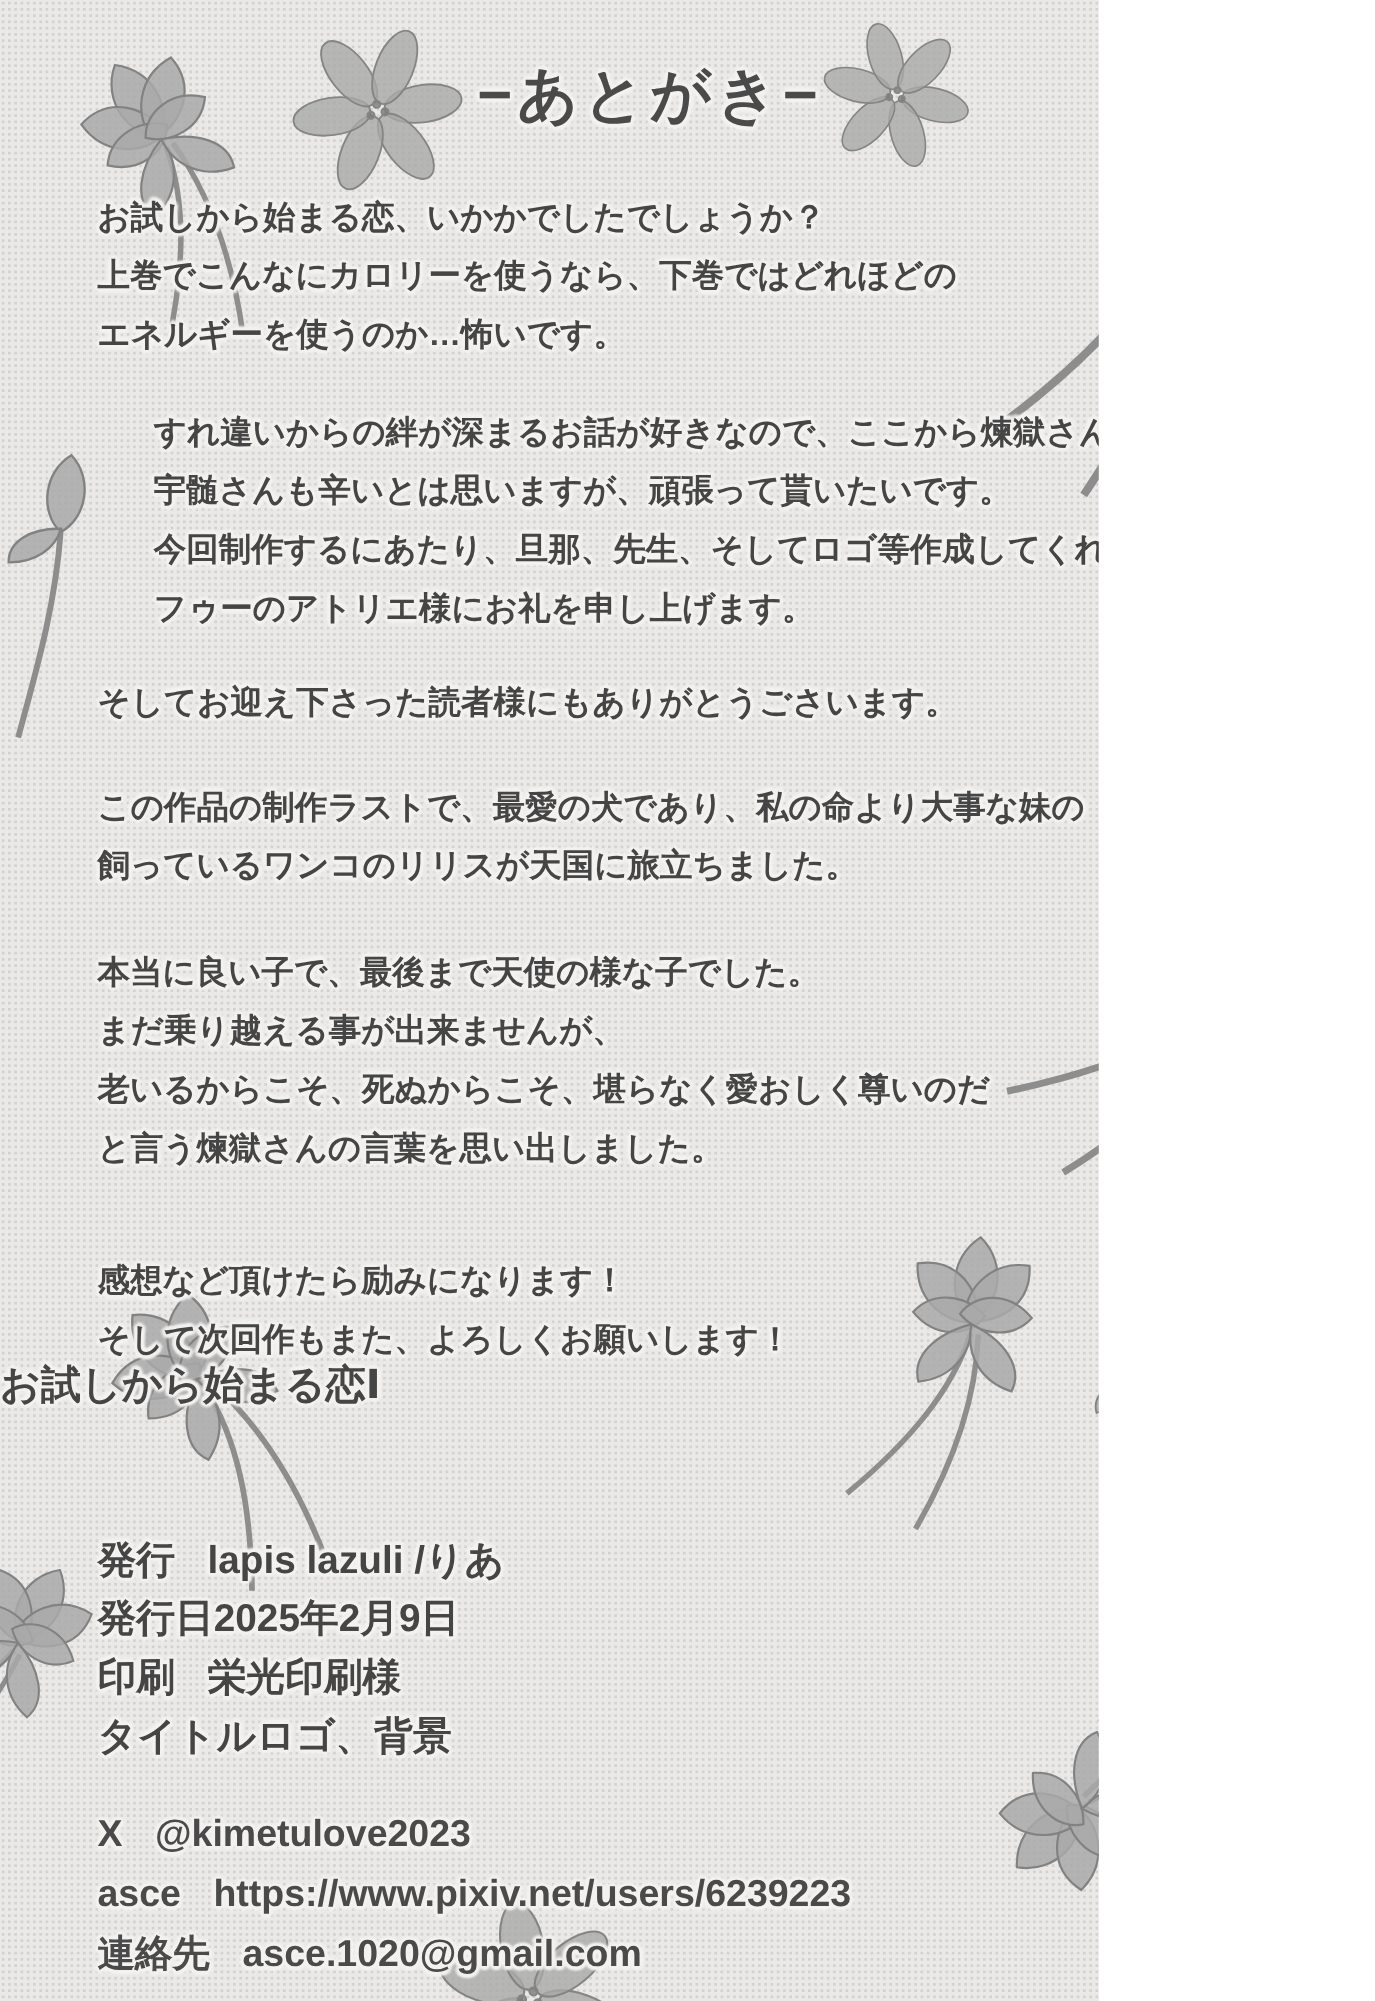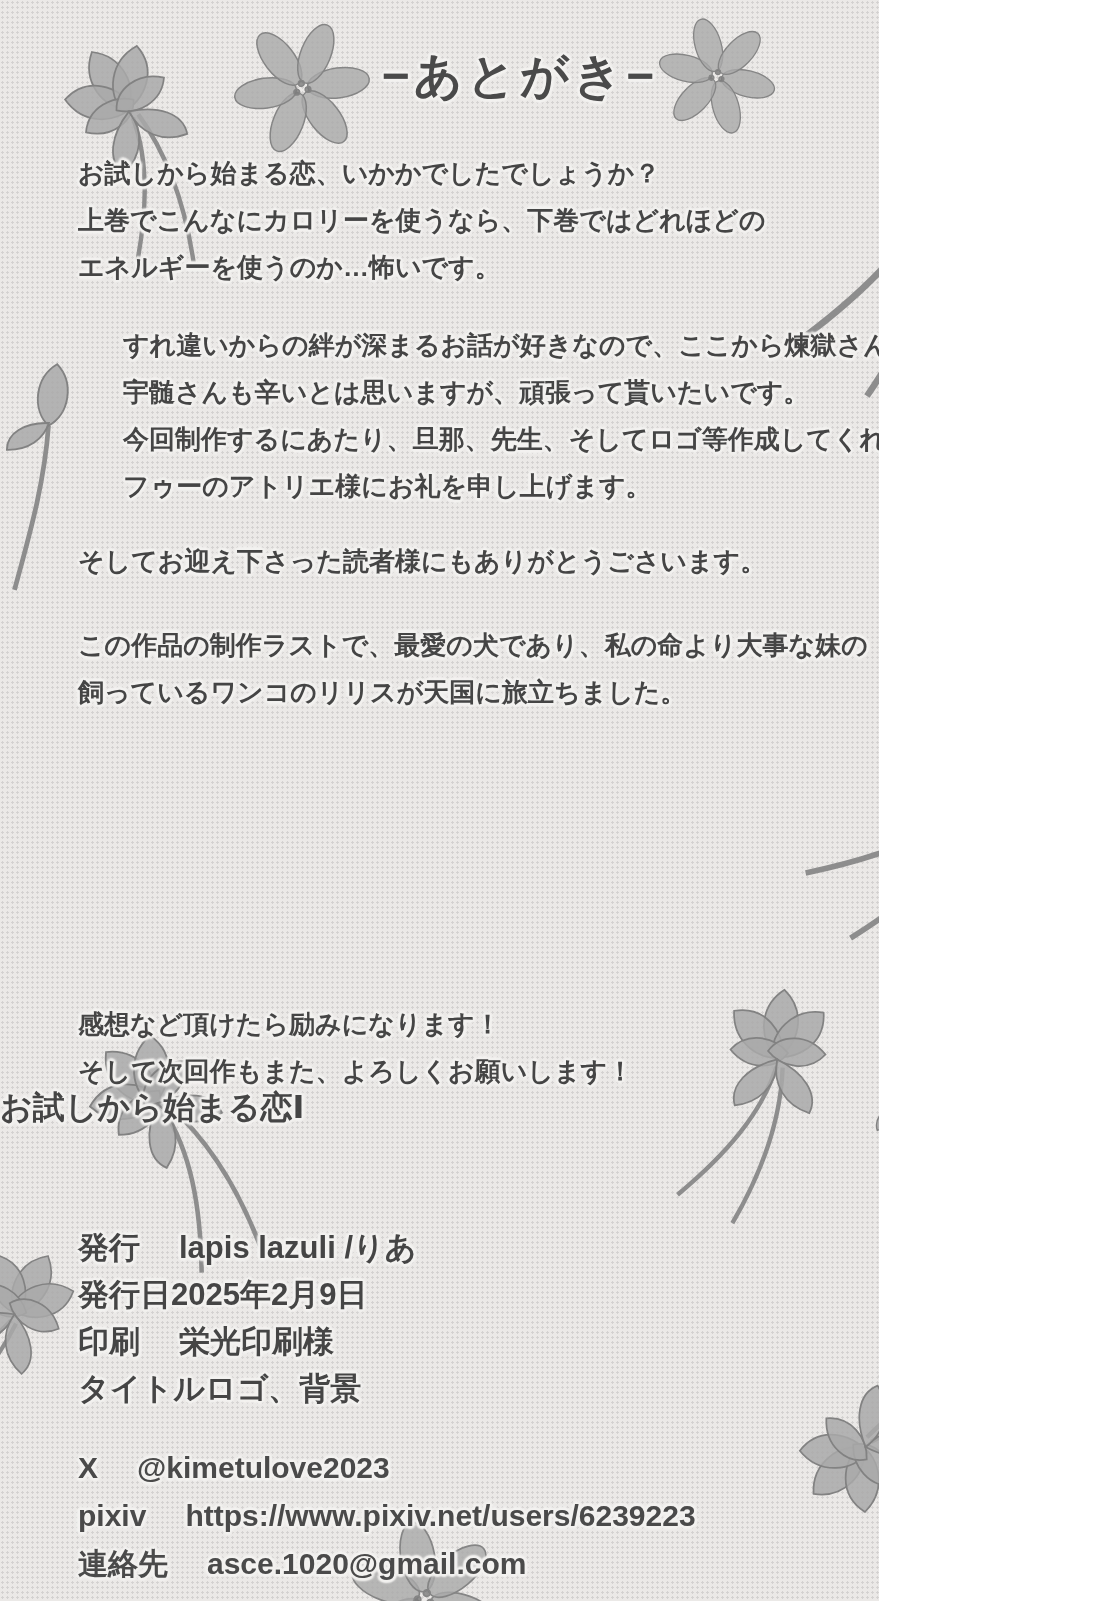--- a/index.html
+++ b/index.html
@@ -39,21 +39,21 @@
     text-align:left;font-size:32px;font-weight:bold;color:#454545;
   }
   .credits{
     position:absolute;top:1224px;left:78px;
     font-size:31px;font-weight:bold;line-height:47px;color:#454545;
   }
   .contacts{
     position:absolute;top:1444px;left:78px;
     font-size:30px;font-weight:bold;line-height:48px;color:#4a4a4a;
   }
-  .row{display:flex;gap:39px;white-space:pre;}
+  .row{display:flex;gap:26px;white-space:pre;}
   .flowers{position:absolute;top:0;left:0;pointer-events:none;}
 </style>
 </head>
 <body>
 
 <div class="page">
 
   <svg class="flowers" width="1100" height="1601" viewBox="0 0 1100 1601" aria-hidden="true">
     <defs>
       <g id="bloom" stroke="#858585" stroke-width="1.3" fill="#a9a9a9" fill-opacity="0.8">
@@ -111,20 +111,24 @@
   <p class="para p1 halo">お試しから始まる恋、いかかでしたでしょうか？
 上巻でこんなにカロリーを使うなら、下巻ではどれほどの
 エネルギーを使うのか…怖いです。</p>
   <p class="para p2 halo">すれ違いからの絆が深まるお話が好きなので、ここから煉獄さんも
 宇髄さんも辛いとは思いますが、頑張って貰いたいです。
 今回制作するにあたり、旦那、先生、そしてロゴ等作成してくれた
 フゥーのアトリエ様にお礼を申し上げます。</p>
   <p class="para p4 halo">この作品の制作ラストで、最愛の犬であり、私の命より大事な妹の
 飼っているワンコのリリスが天国に旅立ちました。</p>
   <p class="para p3 halo">そしてお迎え下さった読者様にもありがとうごさいます。</p>
+  <p class="para p5 halo">本当に良い子で、最後まで天使の様な子でした。
+まだ乗り越える事が出来ませんが、
+老いるからこそ、死ぬからこそ、堪らなく愛おしく尊いのだ
+と言う煉獄さんの言葉を思い出しました。</p>
   <p class="para p6 halo">感想など頂けたら励みになります！
 そして次回作もまた、よろしくお願いします！</p>
 
   <div class="booktitle halo">お試しから始まる恋Ⅰ</div>
 
   <div class="credits">
     <div class="row halo">
       <span>発行</span>
       <span>lapis lazuli /りあ</span>
     </div>
@@ -139,21 +143,21 @@
       <span>タイトルロゴ、背景</span>
     </div>
   </div>
 
   <div class="contacts">
     <div class="row halo">
       <span>X</span>
       <span>@kimetulove2023</span>
     </div>
     <div class="row halo">
-      <span>pixiv</span>
+      <span>asce</span>
       <span>https://www.pixiv.net/users/6239223</span>
     </div>
     <div class="row halo">
       <span>連絡先</span>
       <span>asce.1020@gmail.com</span>
     </div>
   </div>
 
 </div>
 

